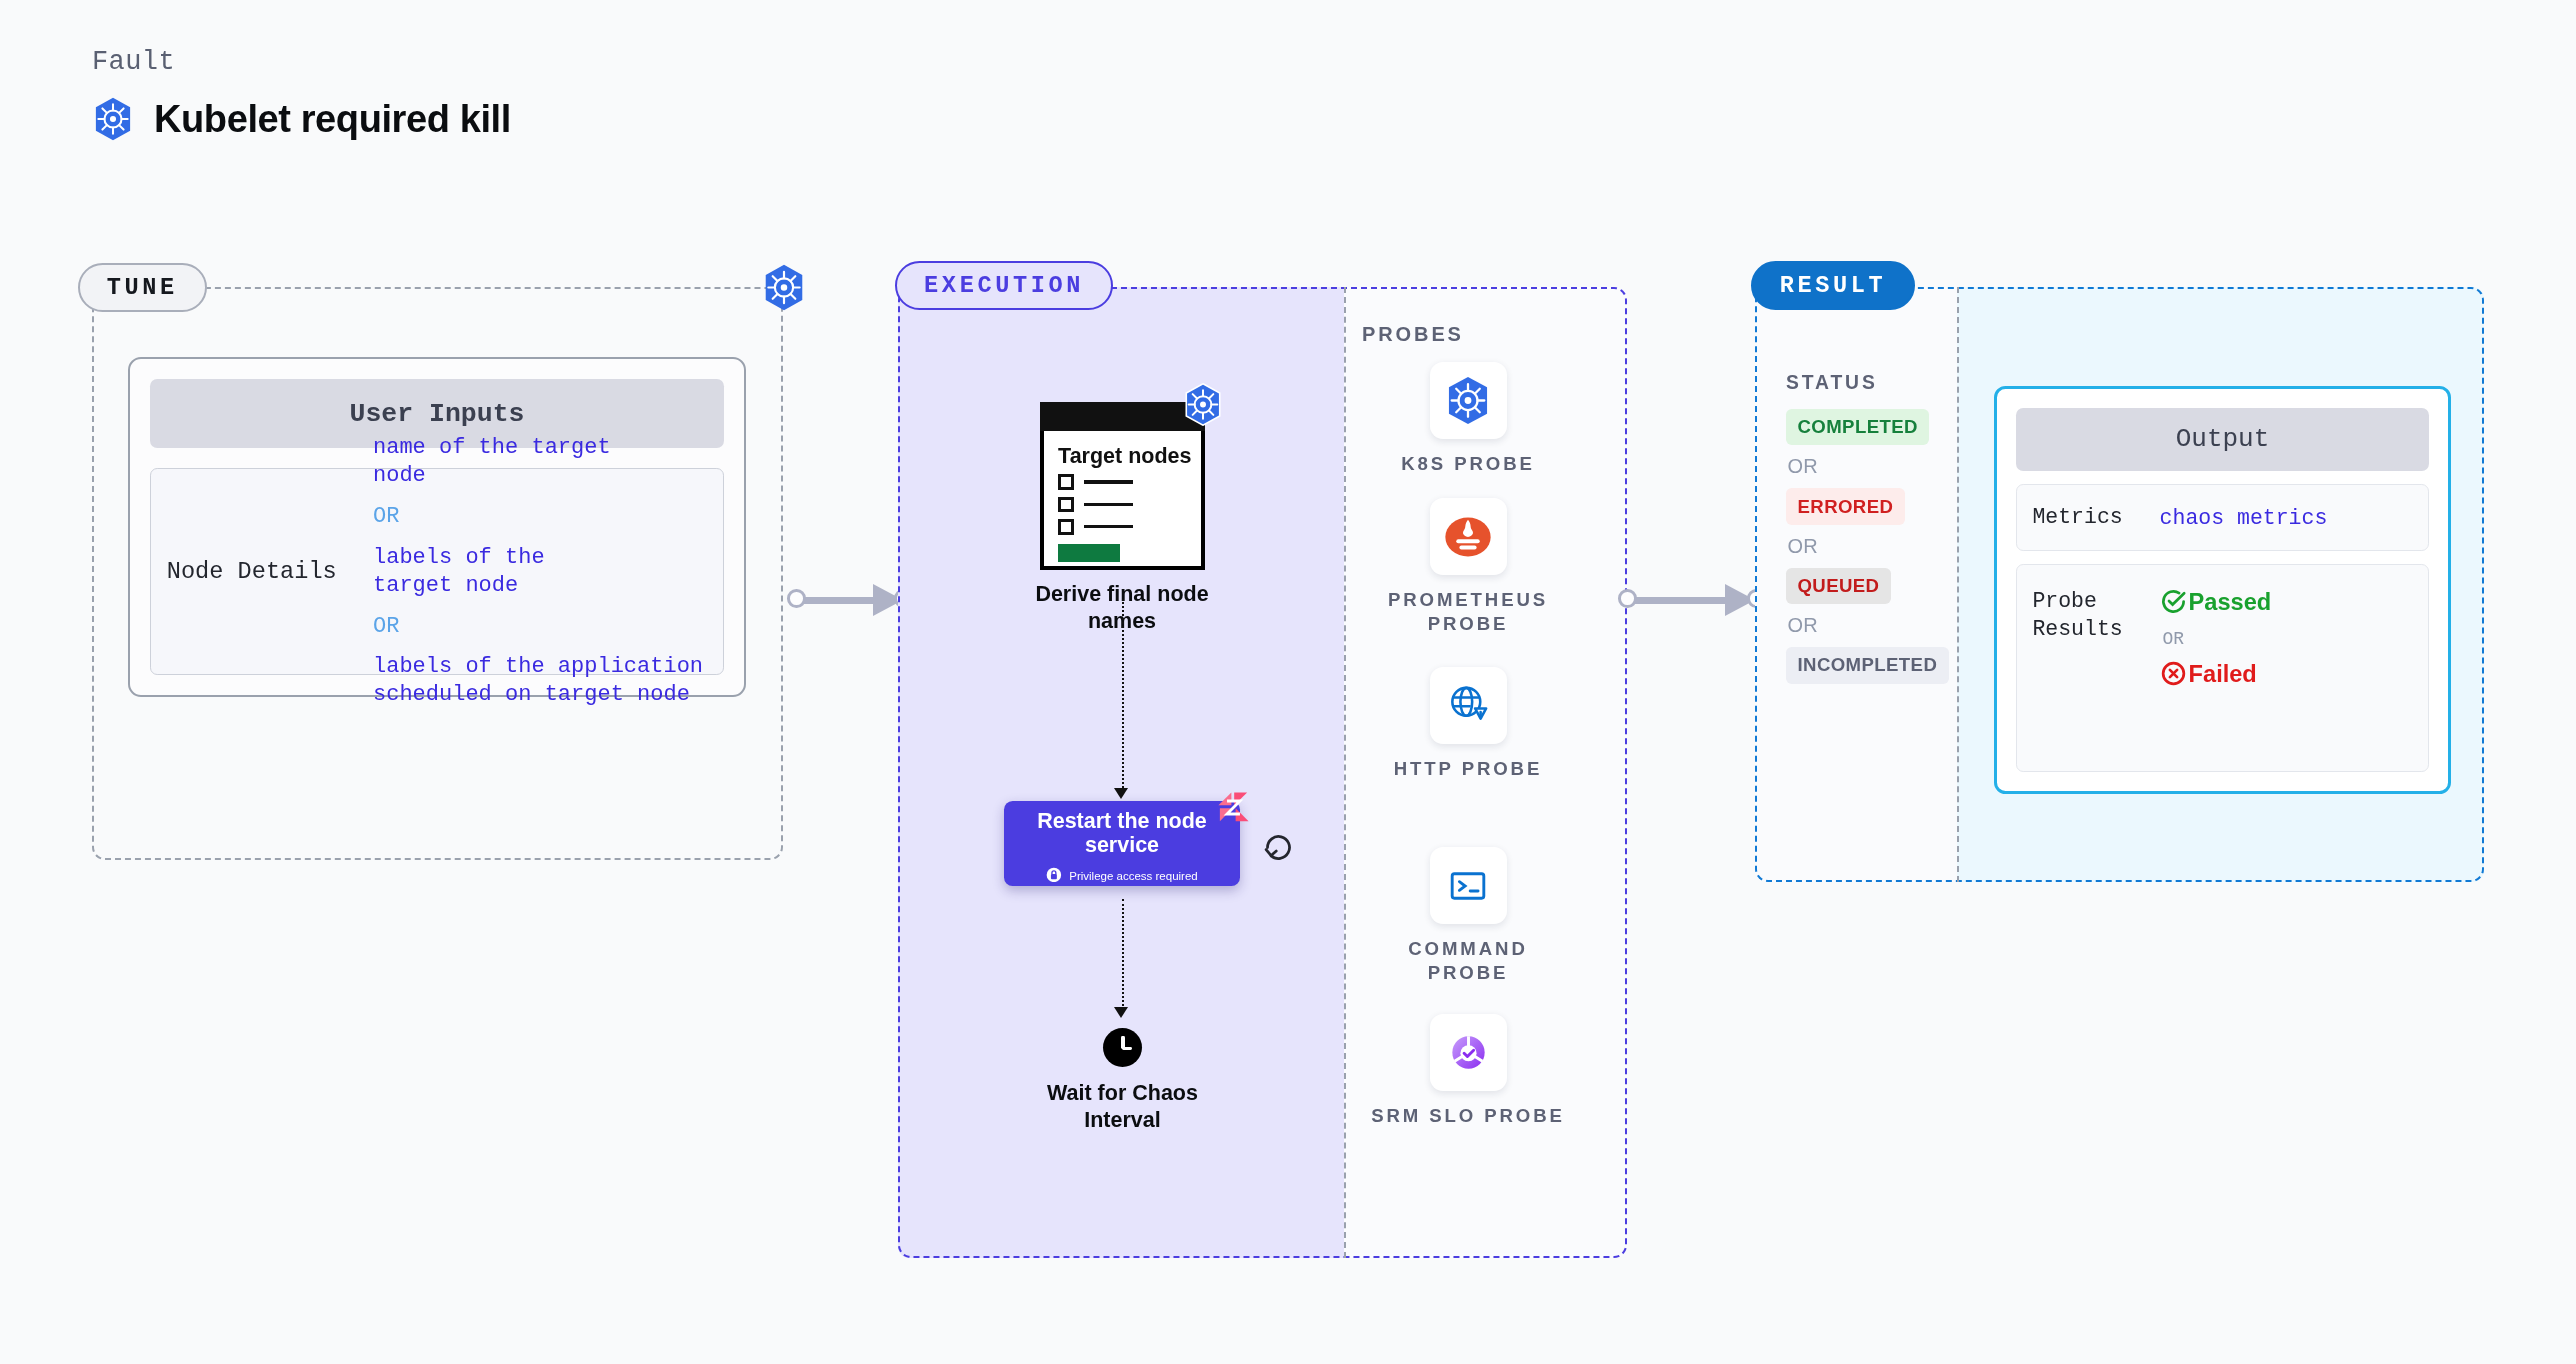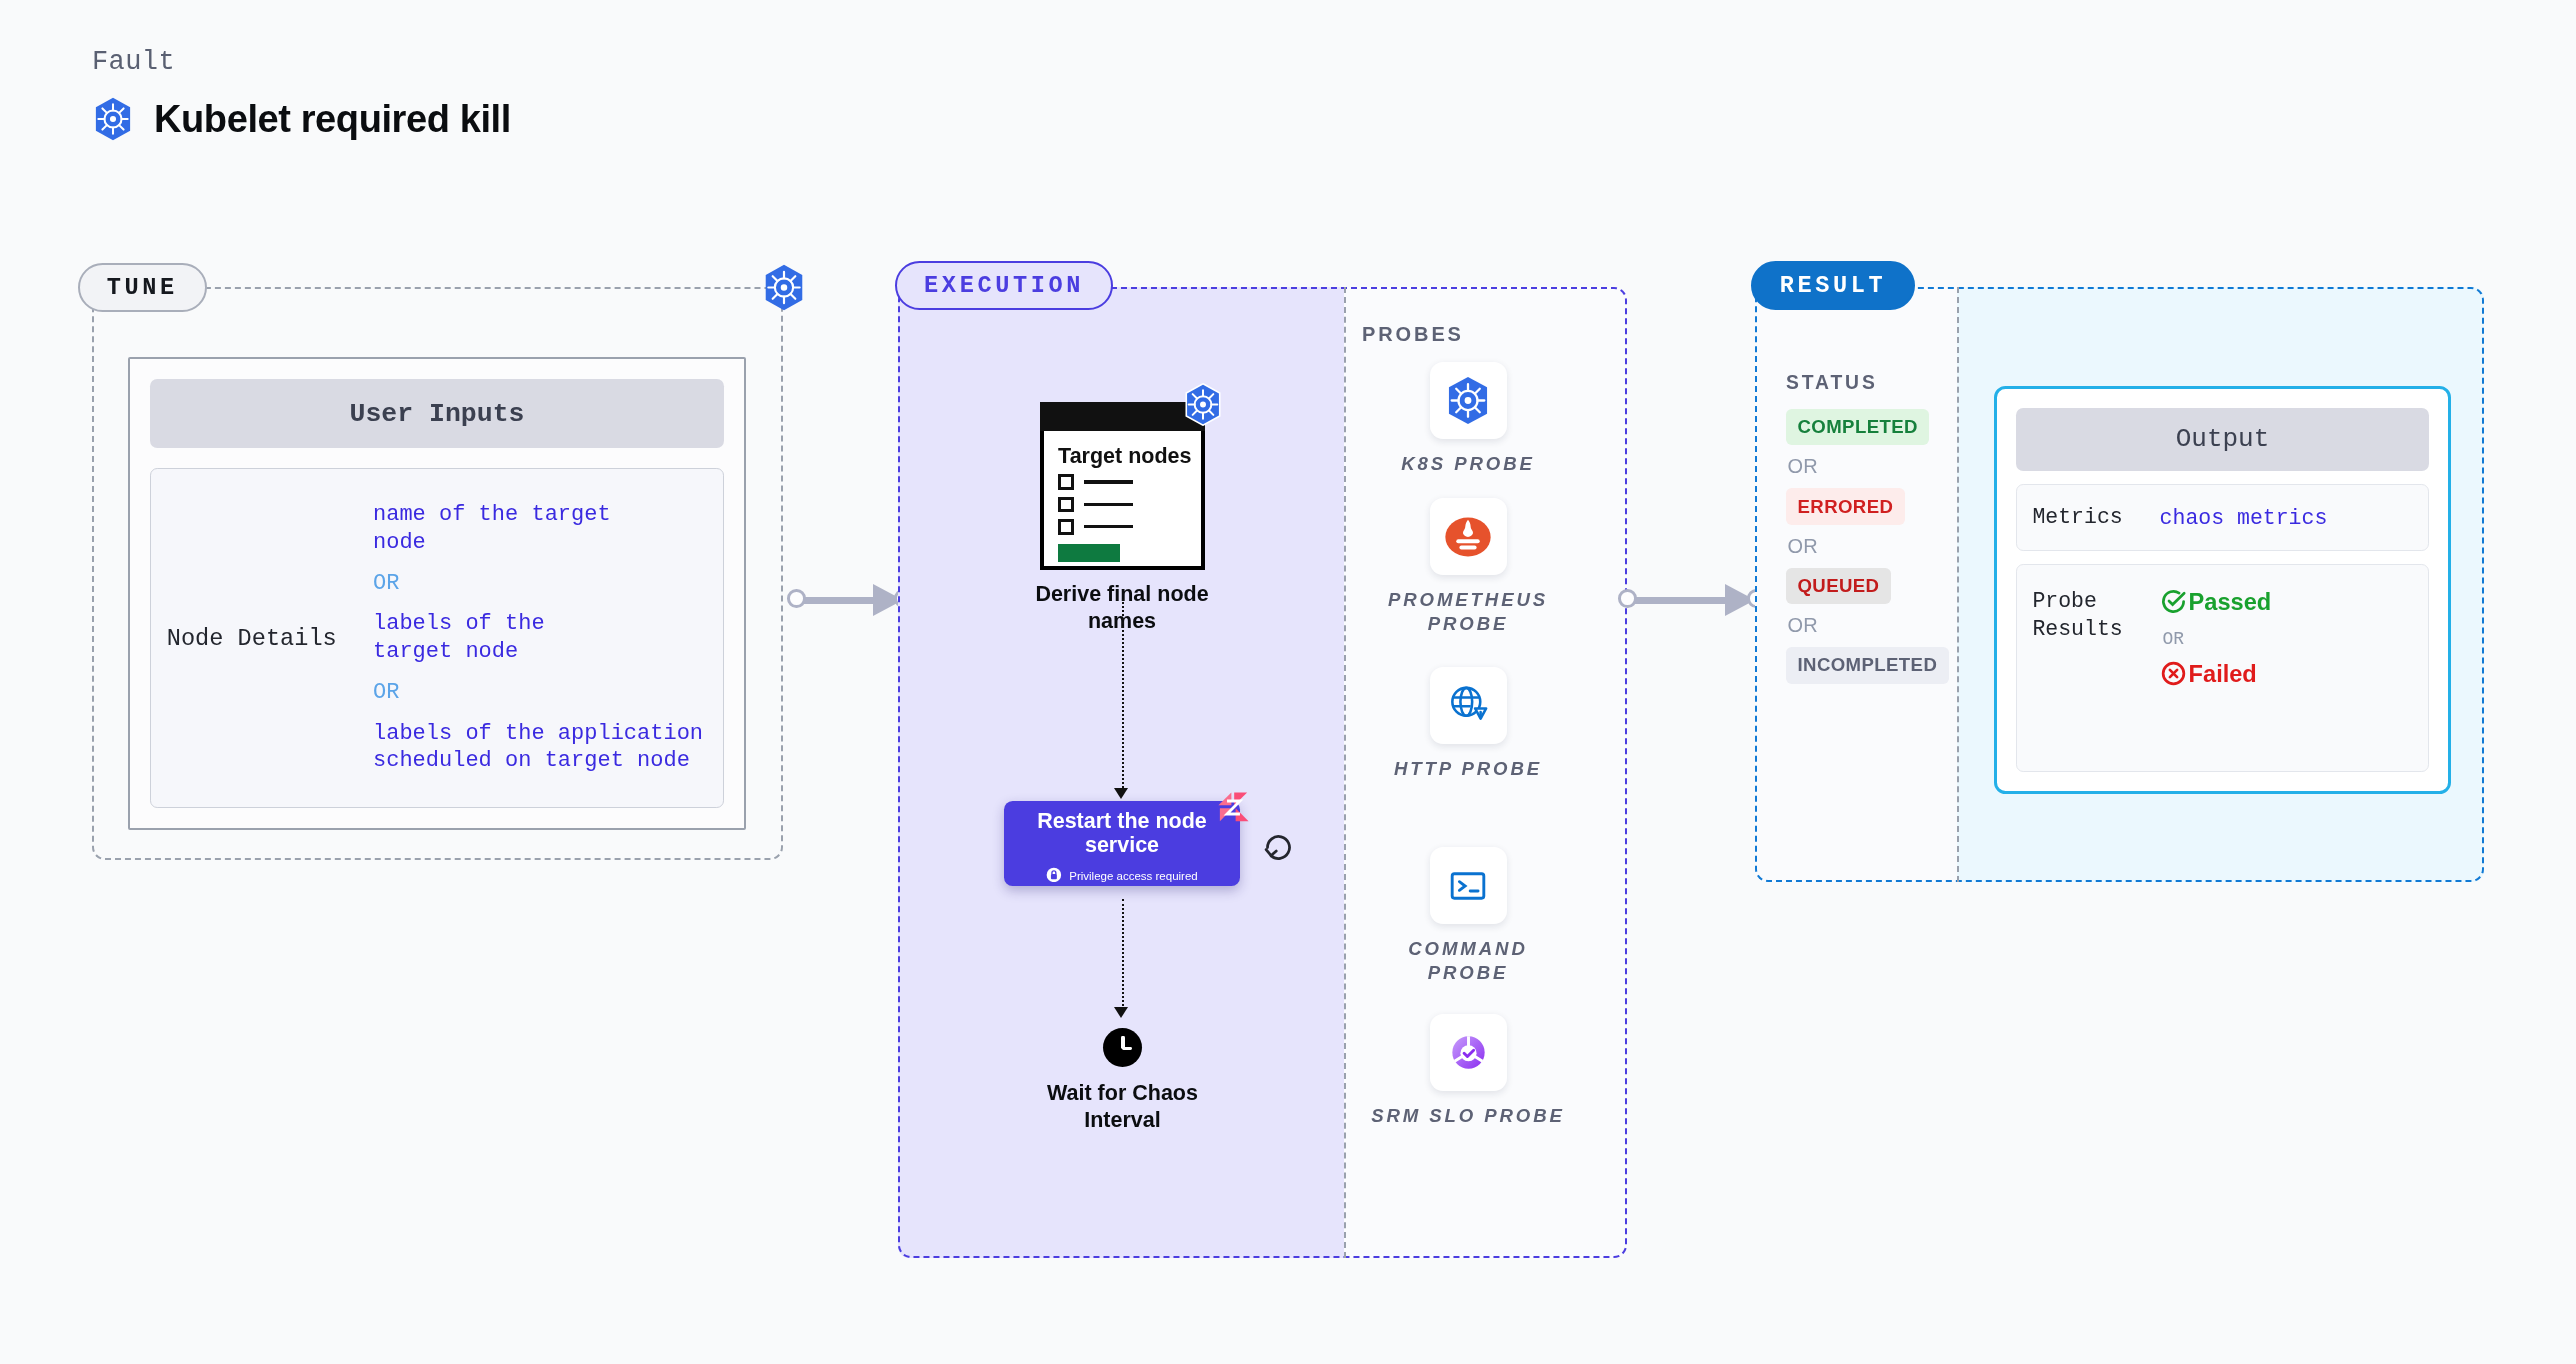--- a/index.html
+++ b/index.html
@@ -36,22 +36,22 @@
     font-family: "Liberation Mono", monospace;
     font-size: 23.6px; font-weight: 700; letter-spacing: 3.6px;
   }
   .pill-tune  { background: #f2f3f6; border: 2.1px solid #a9aeba; color: #15181e; }
   .pill-exec  { background: #e6e4fc; border: 2.9px solid #4b3de0; color: #4b3de0; }
   .pill-result{ background: #0f72c9; border: 2.9px solid #0f72c9; color: #ffffff; }
 
   
   #tune-panel { left: 92px; top: 287px; width: 691px; height: 573px; }
   #tune-inner {
-    position: absolute; left: 36px; top: 70px; width: 618px; height: 473px;
-    background: #fcfcfd; border: 2.1px solid #9aa1ad; border-radius: 2px;
+    position: absolute; left: 36px; top: 70px; width: 618px; height: 340px;
+    background: #fcfcfd; border: 2.1px solid #9aa1ad; border-radius: 13px;
   }
   #user-inputs-header {
     position: absolute; left: 20px; top: 20px; right: 20px; height: 69px;
     background: #d9dae3; border-radius: 7.2px;
     display: flex; align-items: center; justify-content: center;
     font-family: "Liberation Mono", monospace;
     font-size: 26.5px; font-weight: 700; color: #3b4050;
   }
   #node-details-box {
     position: absolute; left: 20px; top: 109px; right: 20px; bottom: 20px;
@@ -146,21 +146,21 @@
 
   
   .probe { position: absolute; width: 208px; text-align: center; left: 466px; }
   .probe-icon {
     width: 77px; height: 77px; margin: 0 auto; background: #fff;
     border-radius: 13px; box-shadow: 0 2.1px 7.2px rgba(20,30,60,.10);
     display: flex; align-items: center; justify-content: center;
   }
   .probe-label {
     margin-top: 13px; font-size: 18.6px; font-weight: 700;
-    color: #5d6275; letter-spacing: 2.9px; line-height: 1.3; font-style: italic;
+    color: #5d6275; letter-spacing: 2.9px; line-height: 1.3;
   }
 
   
   #result-panel { left: 1755px; top: 287px; width: 729px; height: 595px; }
   #status-col {
     position: absolute; left: 0; top: 0; width: 202px; height: 100%;
     background: #fafbfd; border-radius: 11.5px 0 0 11.5px;
   }
   #result-fill {
     position: absolute; left: 202px; top: 0; right: 0; height: 100%;

